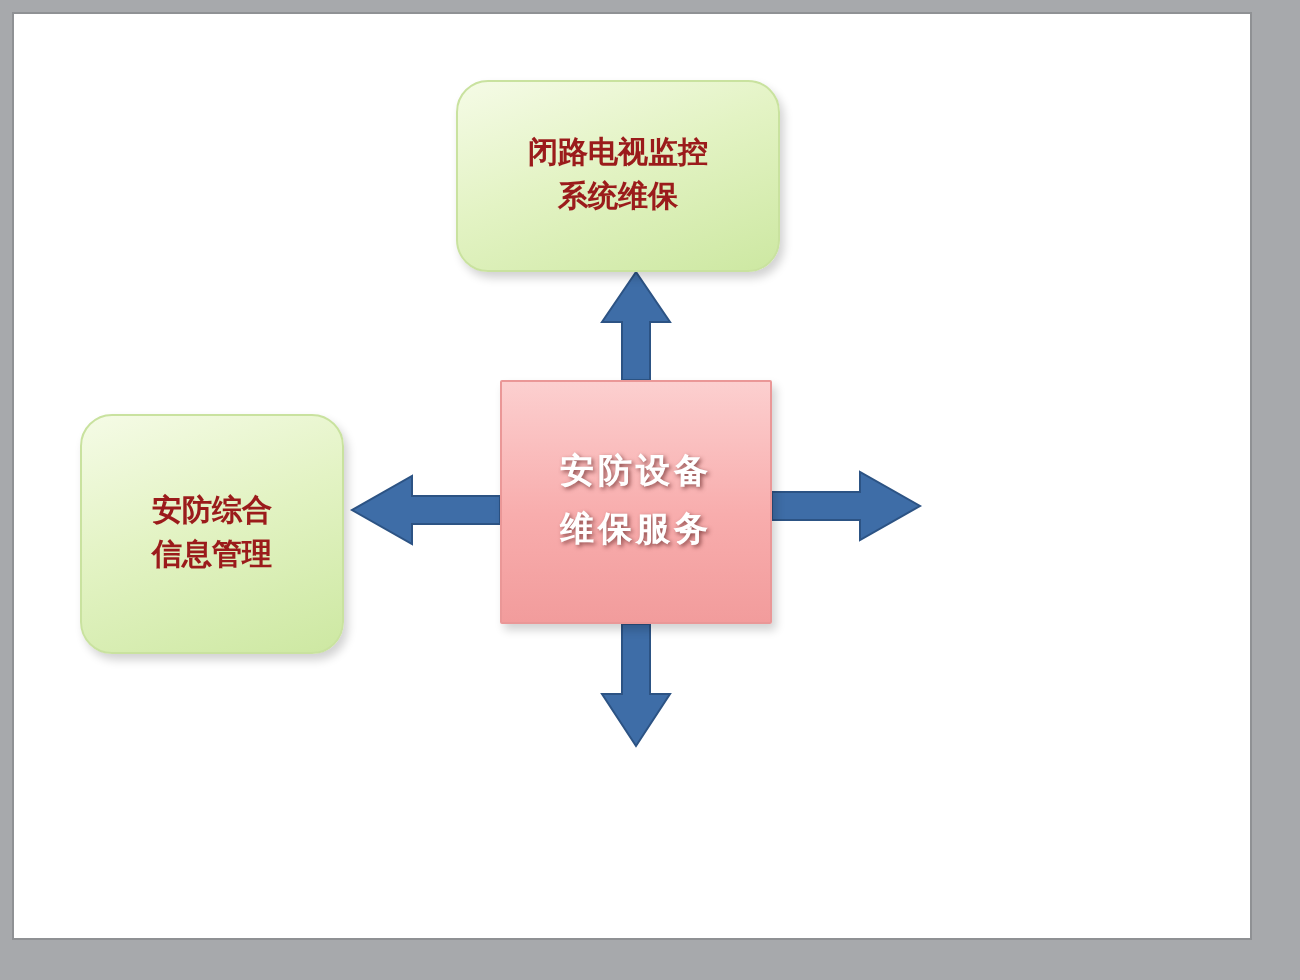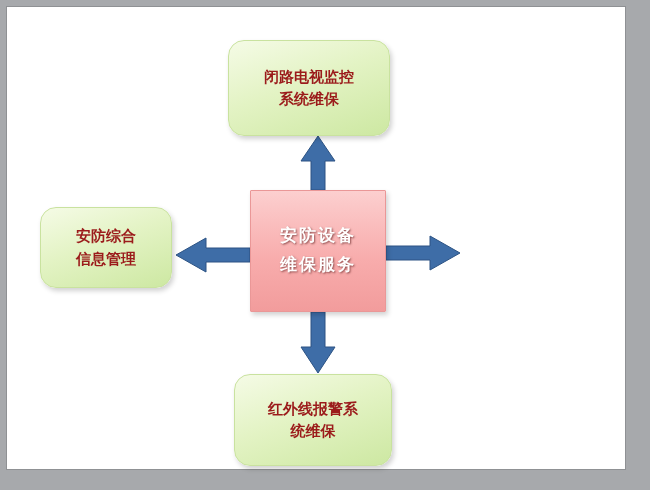--- a/index.html
+++ b/index.html
@@ -37,21 +37,21 @@
     line-height: 1.5;
     white-space: pre-line;
     color: var(--node-text, #9b1b1b);
     background: linear-gradient(160deg, #f5fbe6 0%, #e3f3c4 45%, #cde8a2 100%);
     border: 1px solid #c9e29f;
     box-shadow: 2px 3px 5px rgba(0,0,0,0.18);
     box-sizing: border-box;
     padding: 4px 8px;
   }
   #node-top    { left: 228px; top: 40px;  width: 162px; height: 96px; justify-content: center;  }
-  #node-left   { left: 40px;  top: 207px; width: 132px; height: 81px; }
+  #node-left   { left: 40px;  top: 207px; width: 132px; height: 120px; }
   #node-right  { left: 460px; top: 204px; width: 136px; height: 98px;  }
   #node-bottom { left: 234px; top: 374px; width: 158px; height: 92px;  }
   
   .center-node {
     position: absolute;
     left: 250px;
     top: 190px;
     width: 136px;
     height: 122px;
     border-radius: 1px;
@@ -108,17 +108,13 @@
     <span class="label">安防综合
 信息管理</span>
   </div>
 
   <div class="center-node">
     <span class="label">安防设备
 维保服务</span>
   </div>
 
 
-  <div class="node" id="node-bottom">
-    <span class="label">红外线报警系
-统维保</span>
-  </div>
 </div>
 
 </body></html>

